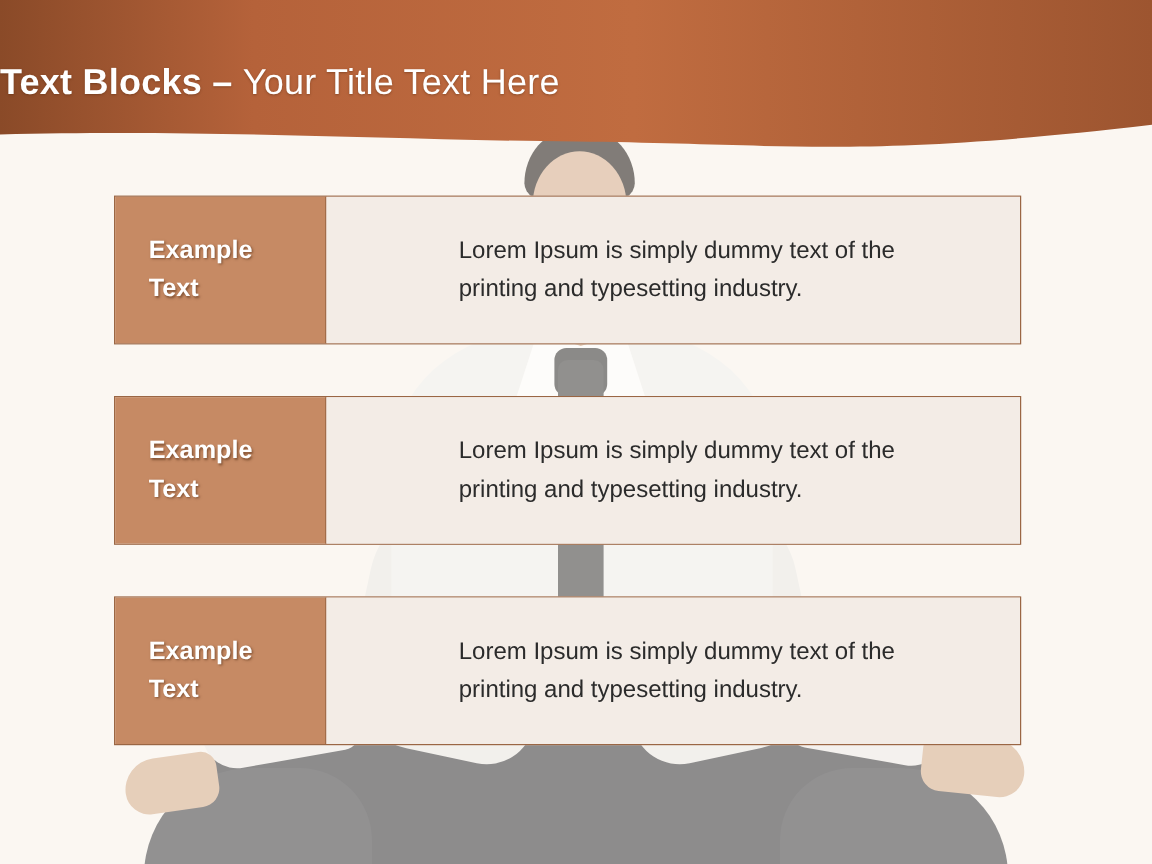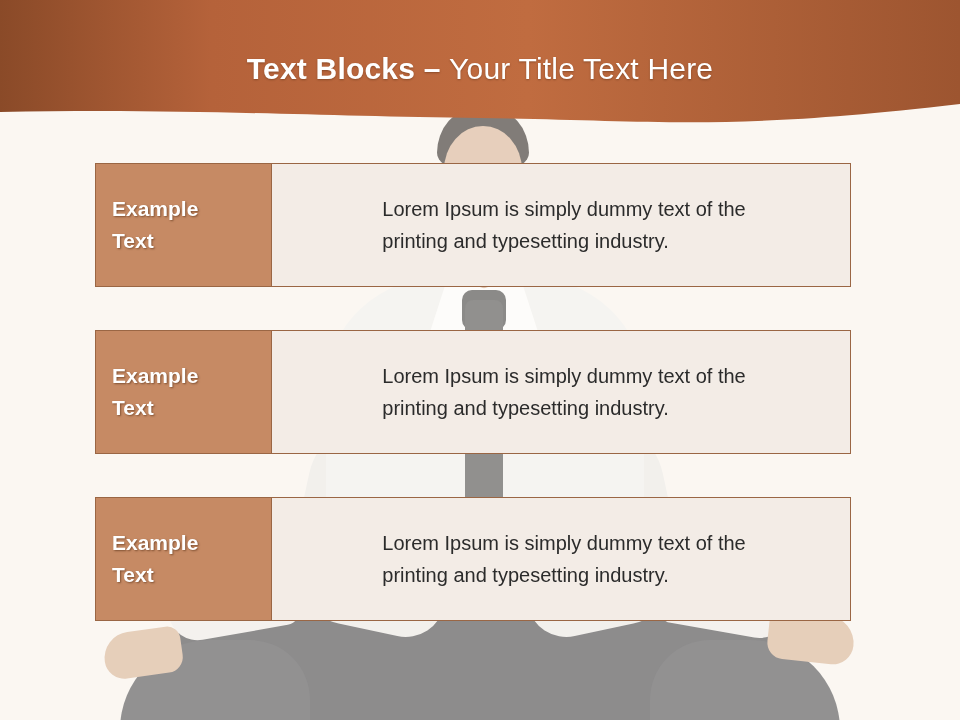--- a/index.html
+++ b/index.html
@@ -171,21 +171,21 @@
     width: 960px;
     height: 132px;
   }
   #header svg {
     display: block;
   }
   #title {
     position: absolute;
     left: 0; top: 52px;
     width: 960px;
-    text-align: center;
+    text-align: left;
     font-size: 30px;
     color: #ffffff;
     letter-spacing: .2px;
     text-shadow: 0 1px 2px rgba(80,40,15,.45);
     white-space: nowrap;
   }
   #title .strong {
     font-weight: bold;
   }
   #title .light {
@@ -208,21 +208,21 @@
   #row-2 { top: 497px; }
 
   .row-label {
     width: 176px;
     box-sizing: border-box;
     background: #c68a64;
     border-right: 1px solid #9a6644;
     display: flex;
     flex-direction: column;
     justify-content: center;
-    padding-left: 16px;
+    padding-left: 28px;
     color: #ffffff;
     font-weight: bold;
     font-size: 21px;
     line-height: 32px;
     text-shadow: 1px 1px 2px rgba(90,50,25,.65);
   }
   .row-body {
     flex: 1;
     box-sizing: border-box;
     background: #f3ece6;

